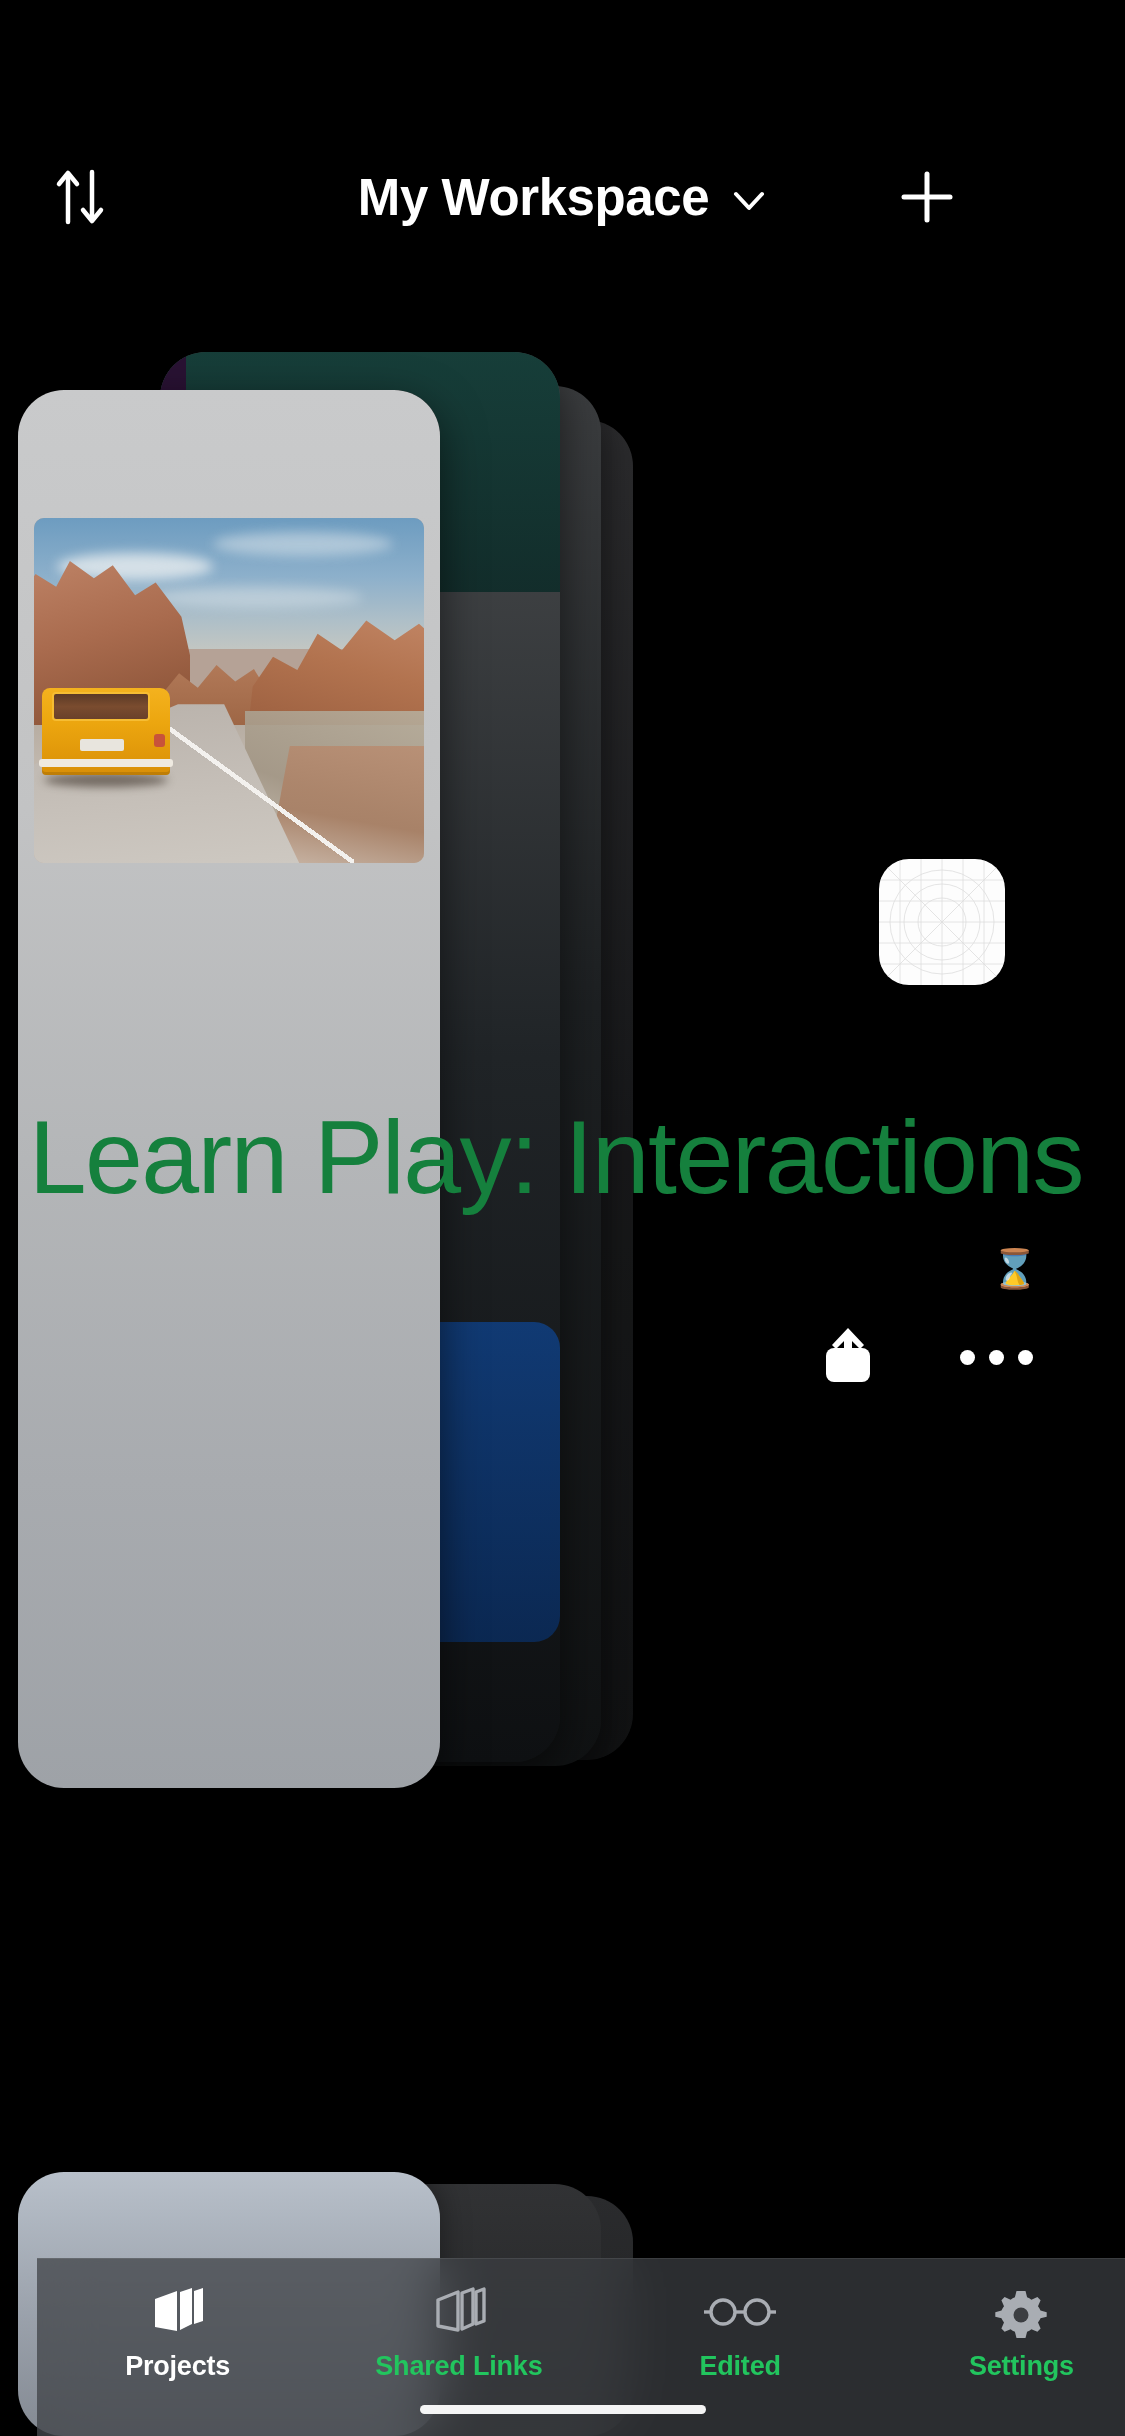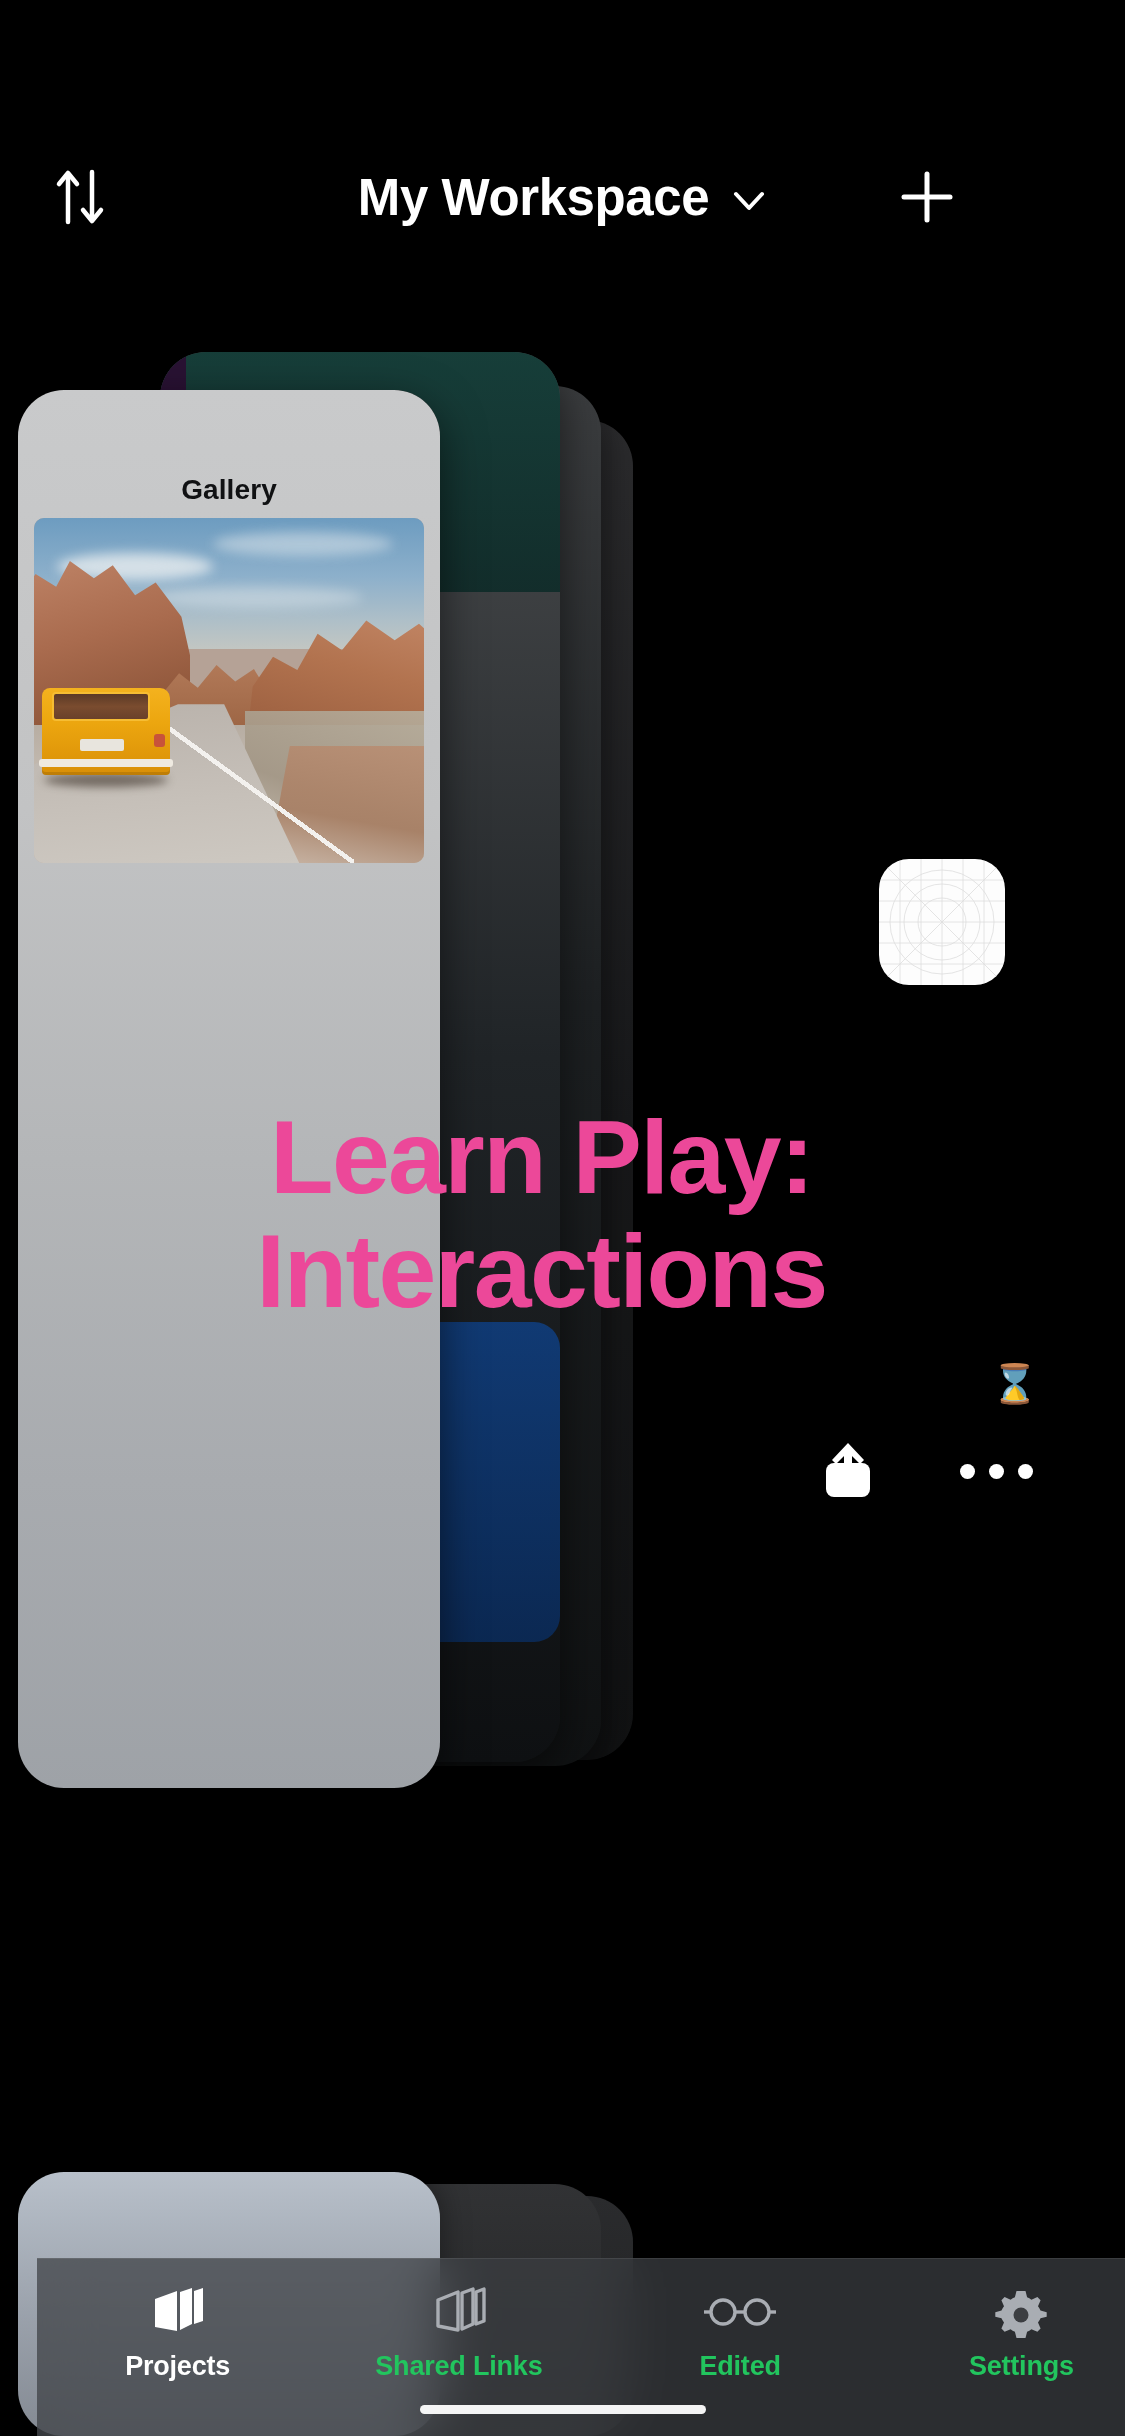--- a/index.html
+++ b/index.html
@@ -261,26 +261,25 @@
 
   
   .overlay-info {
     position:absolute; left:0; top:1100px;
     width:1125px;
     z-index:50;
     padding-right:42px;
     text-align:right;
   }
   .big-title {
-    color:#ec4899;
+    color:#15803d;
     font-size:104px;
-    font-weight:700;
+    font-weight:400;
     line-height:1.1;
     letter-spacing:-1.6px;
-    text-align:center;
   }
   .meta-row {
     margin-top:36px;
     display:flex; align-items:center; justify-content:flex-end;
     gap:22px;
     padding-right:44px;
   }
   .meta-icon { font-size:38px; color:#b6b9bd; line-height:1; }
   .meta-text { color:#b6b9bd; font-size:40px; letter-spacing:-0.2px; }
 
@@ -369,21 +368,20 @@
         <span>ed-id</span>
         <span>one</span>
         <span>tus</span>
       </div>
       <div class="back1-blue"></div>
     </div>
 
     <div class="card card-front">
       <div class="front-inner">
 
-        <div class="front-title">Gallery</div>
 
         <div class="photo">
           <div class="ph-sky"></div>
           <div class="ph-cloud" style="left:6%;top:10%;width:40%;height:8%;"></div>
           <div class="ph-cloud" style="left:46%;top:4%;width:46%;height:7%;opacity:.6;"></div>
           <div class="ph-cloud" style="left:30%;top:20%;width:54%;height:6%;opacity:.5;"></div>
           <div class="ph-rockL"></div>
           <div class="ph-rockM"></div>
           <div class="ph-rockR"></div>
           <div class="ph-ground"></div>

